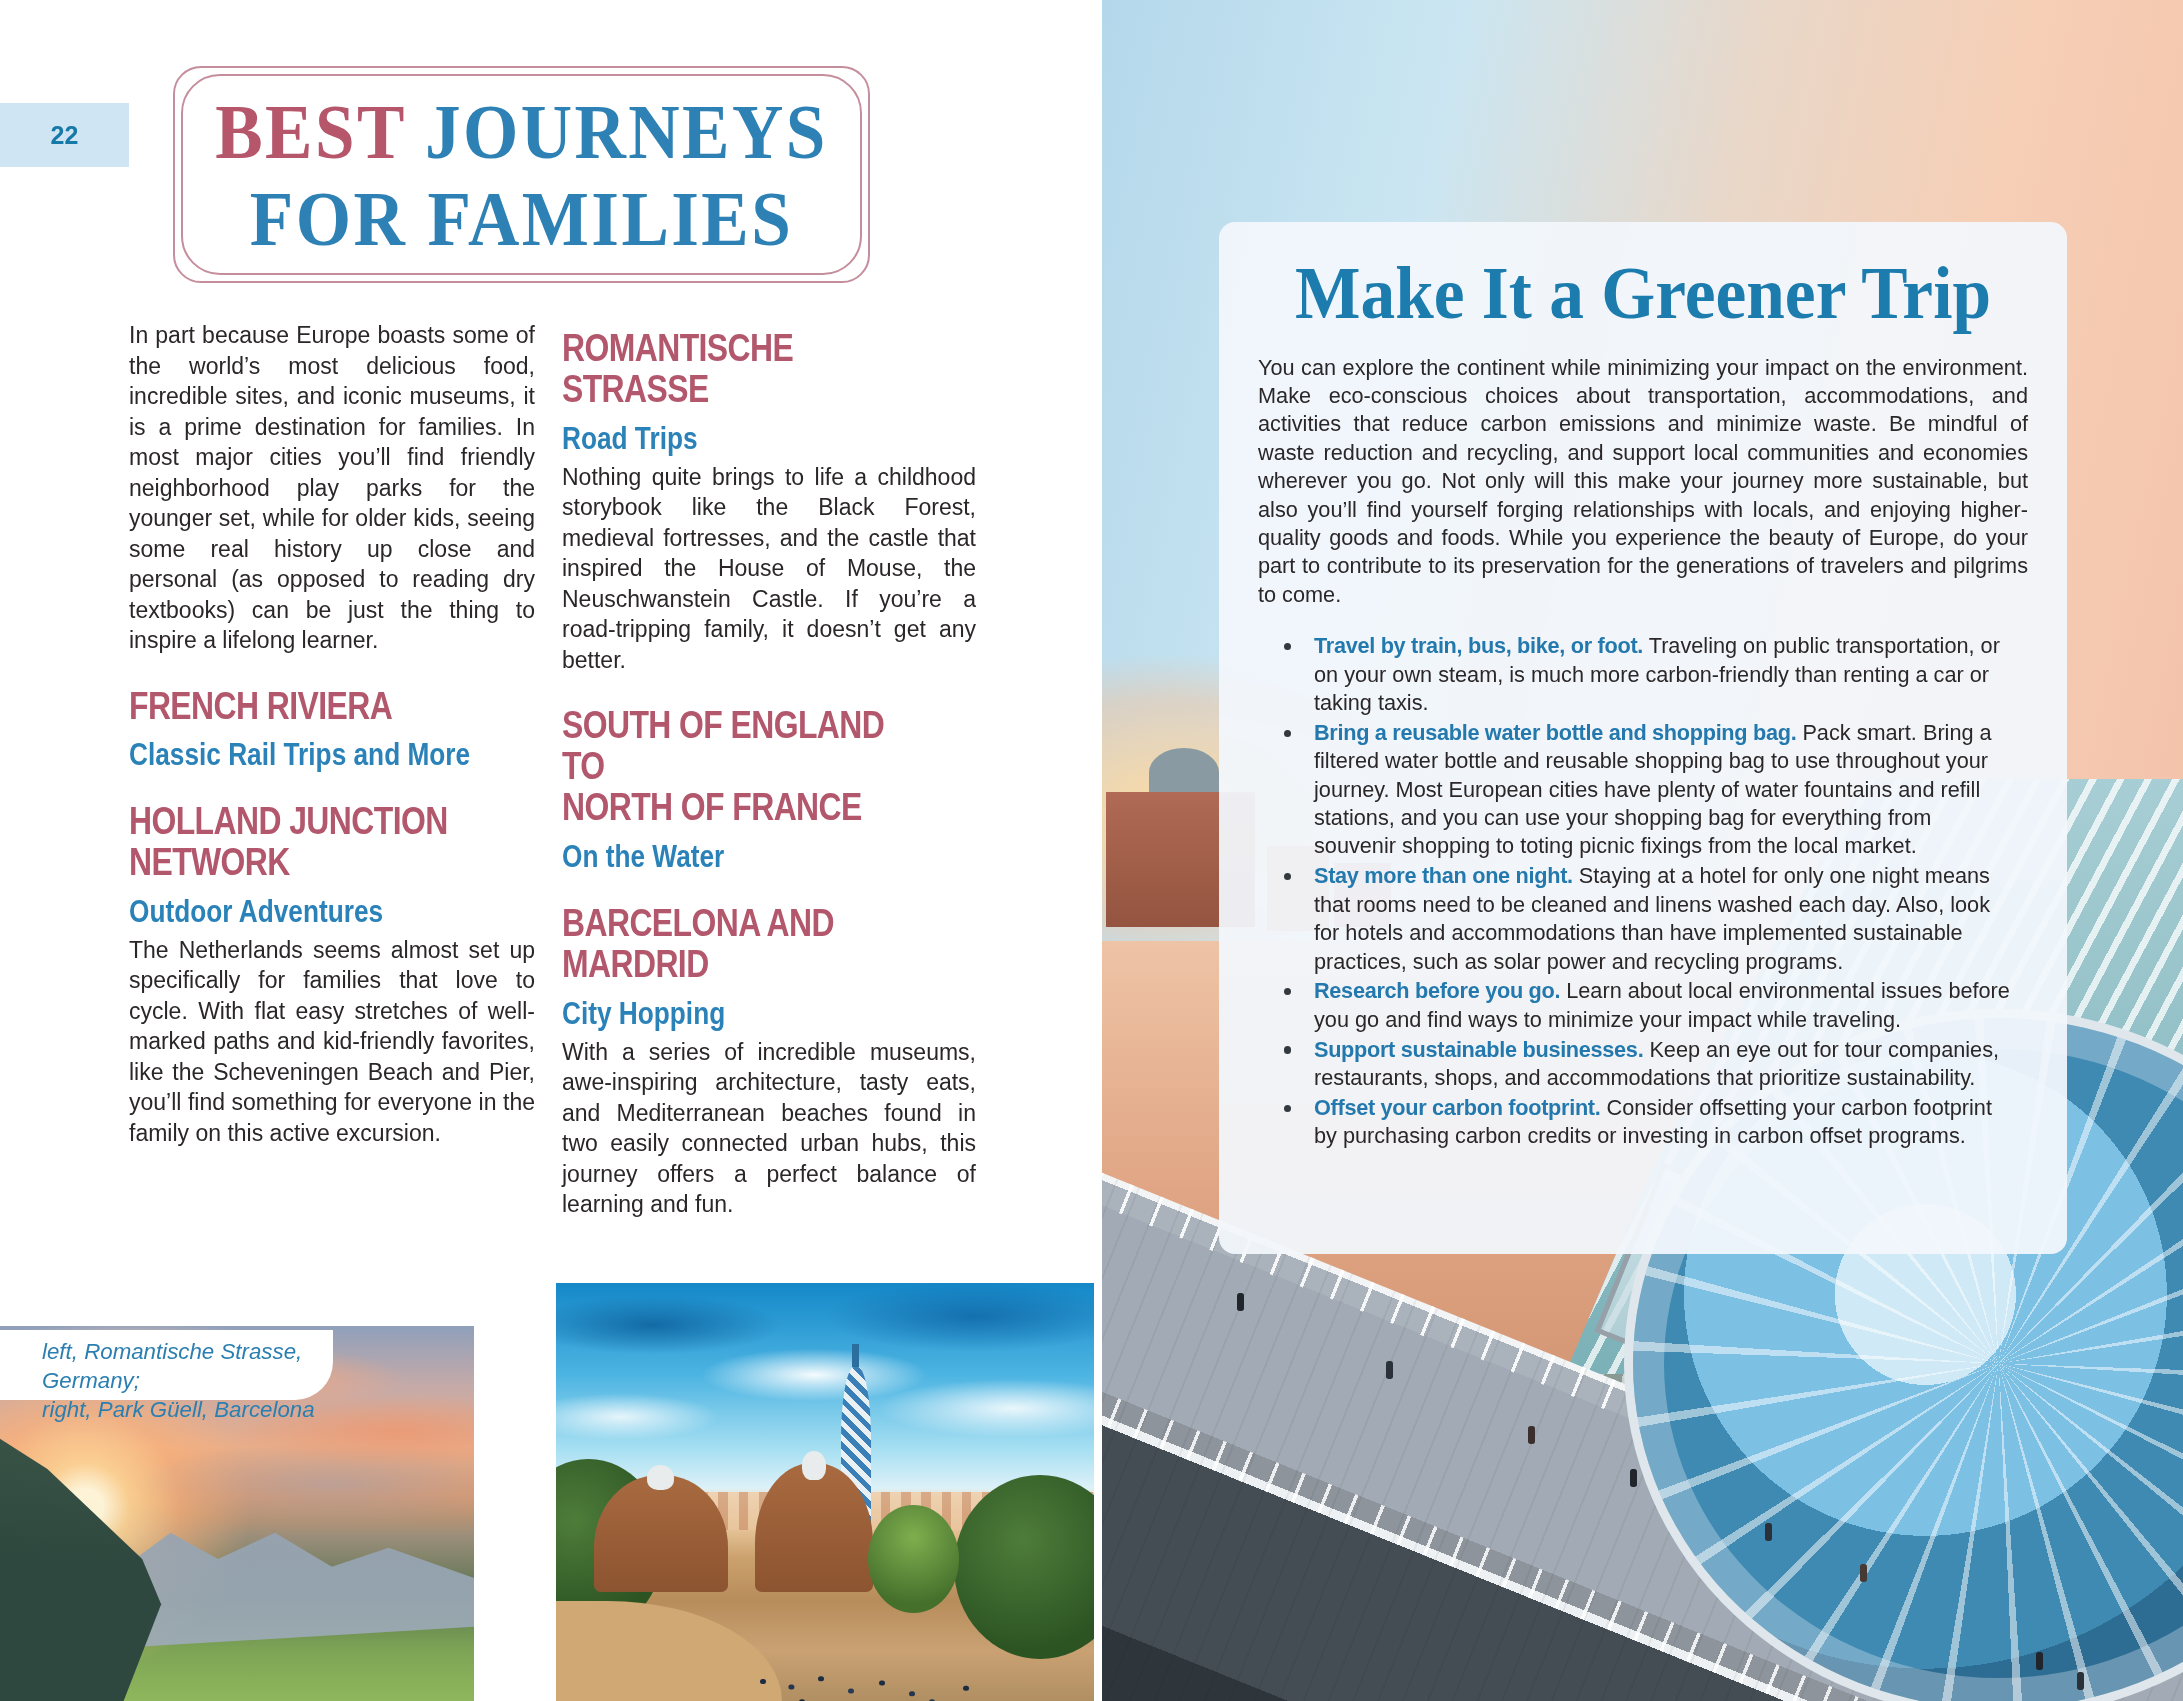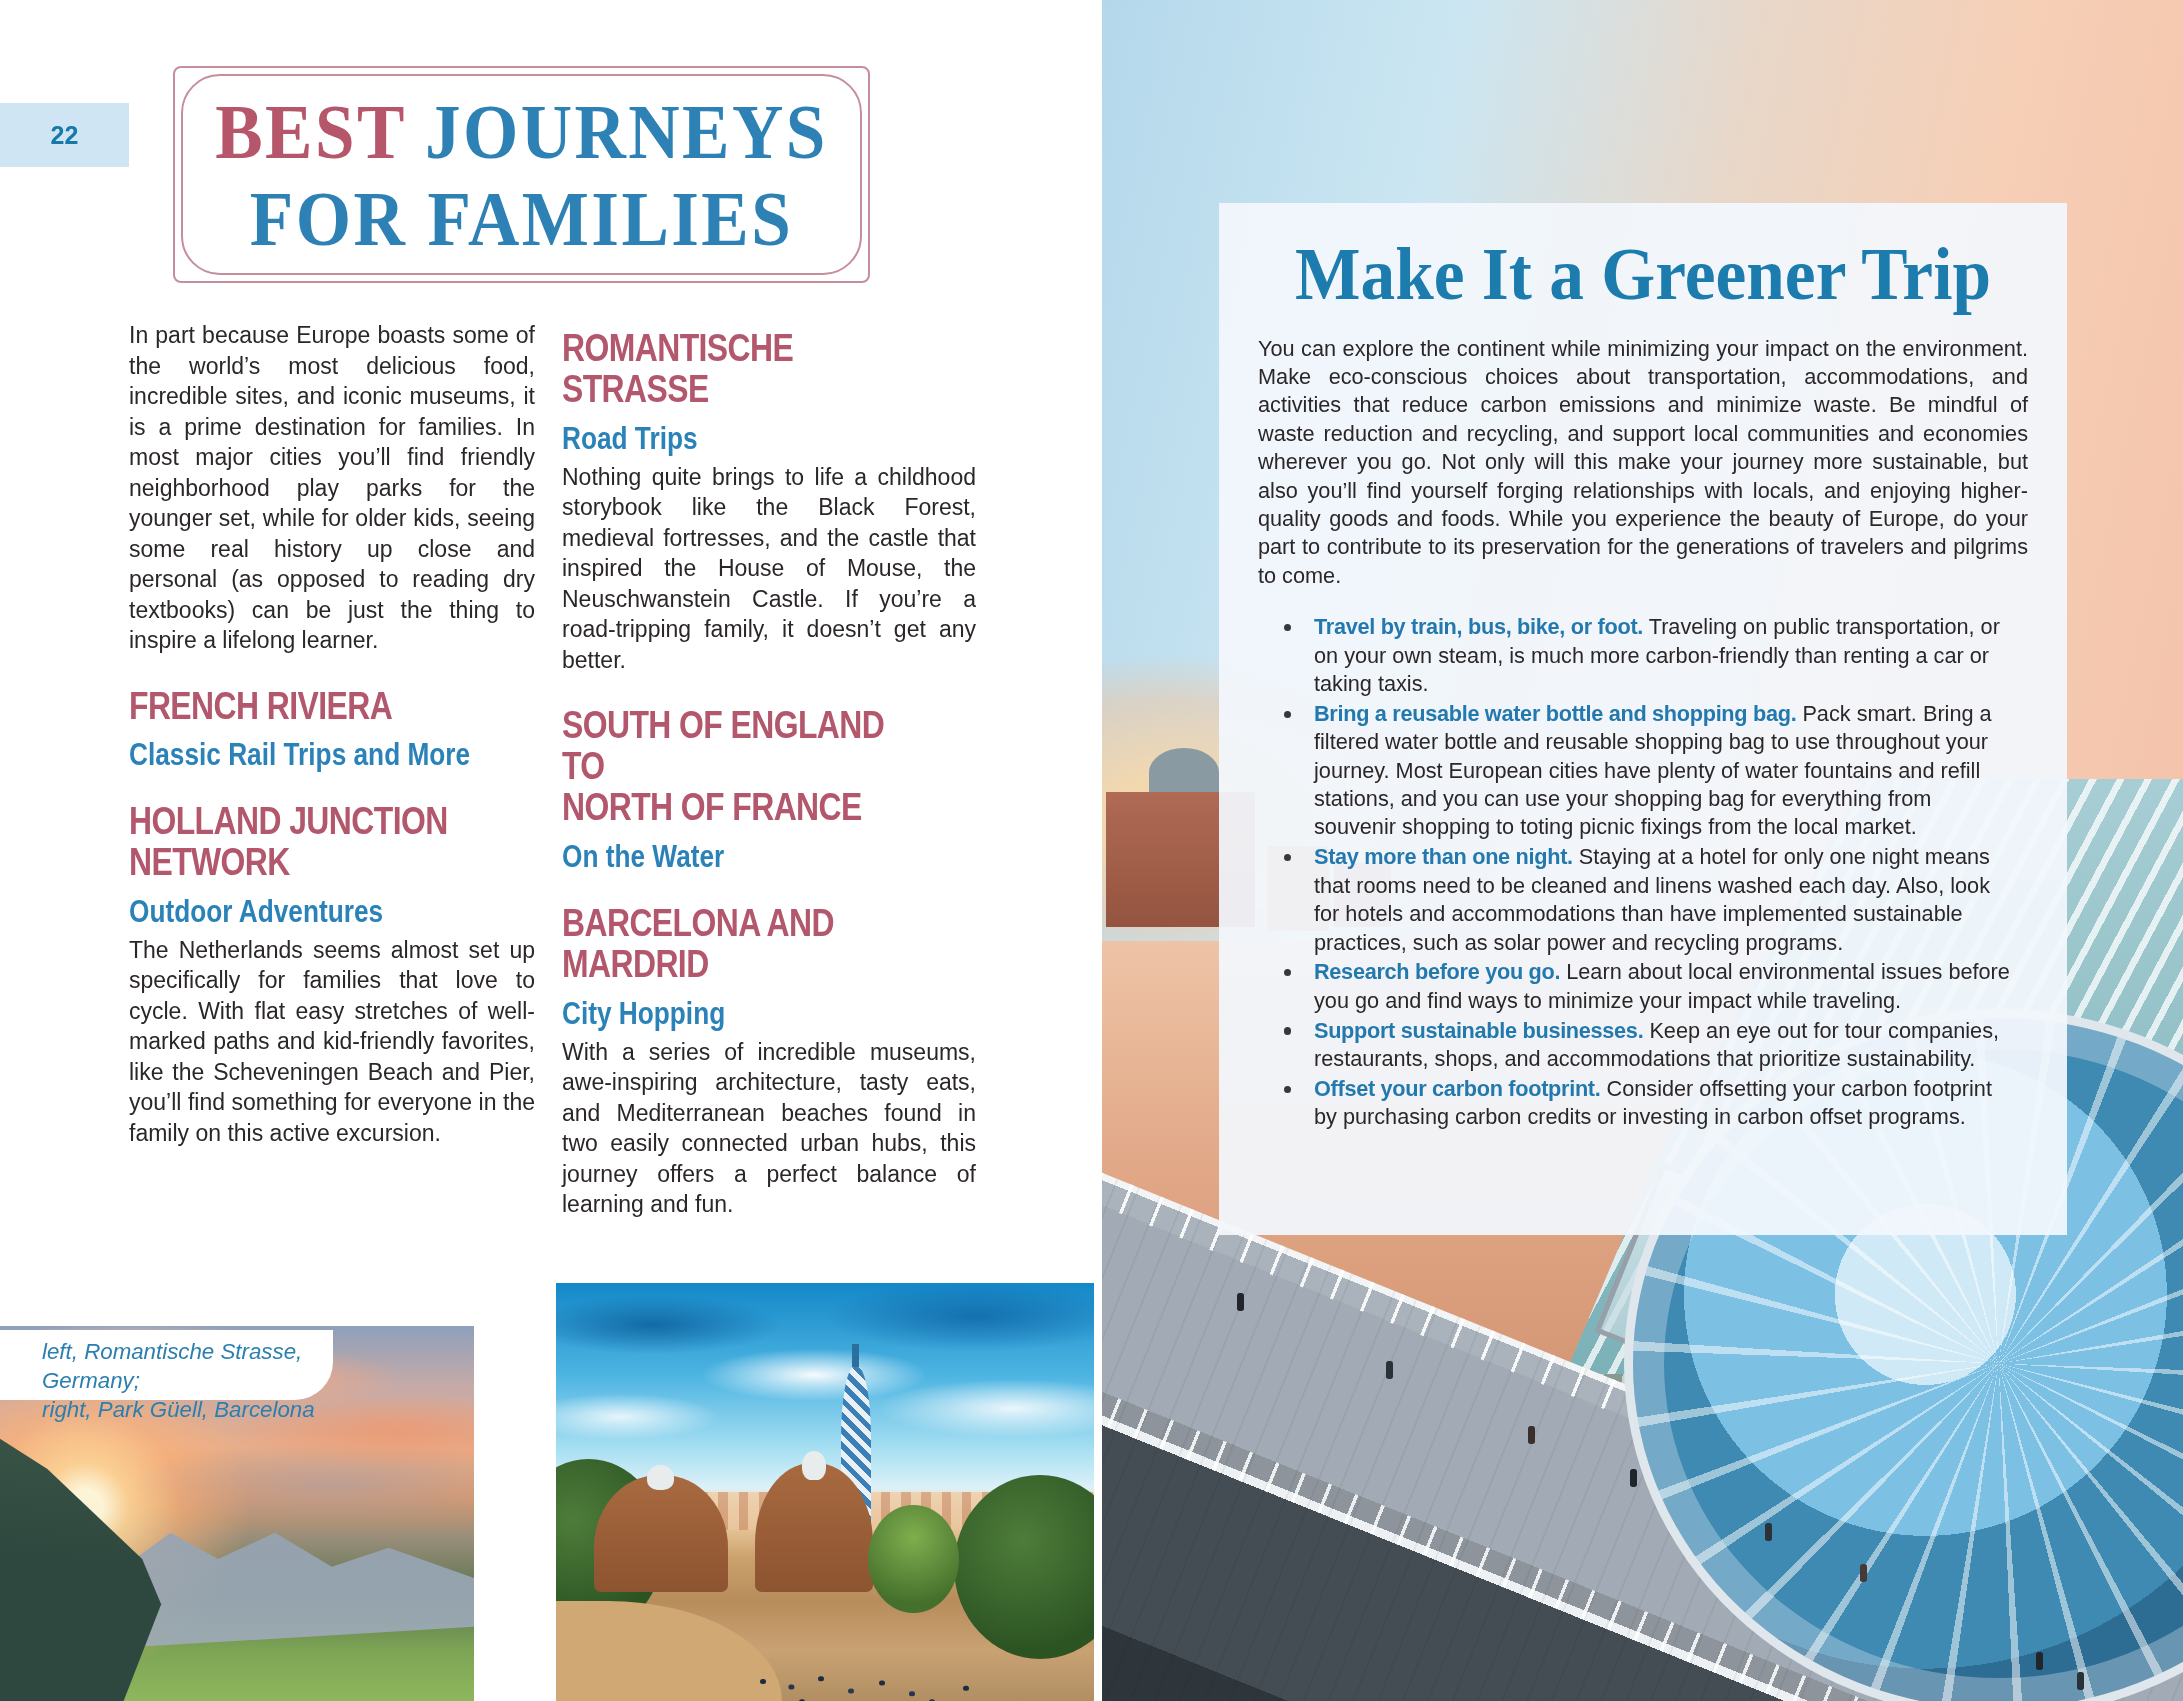--- a/index.html
+++ b/index.html
@@ -10,21 +10,21 @@
     color:#2b2728;
   }
   .abs{position:absolute;}
 
   
   .page-tab{left:0;top:103px;width:129px;height:64px;background:#cfe5f4;
     display:flex;align-items:center;justify-content:center;}
   .page-num{font-size:25px;font-weight:bold;color:#1779a8;}
 
   .title-box{left:173px;top:66px;width:693px;height:213px;
-    border:2px solid #c58e9c;border-radius:8px;}
+    border:2px solid #c58e9c;border-radius:28px;}
   .title-box::before{content:"";position:absolute;inset:6.1px;
     border:2px solid #c58e9c;border-radius:39px;}
   .title-inner{position:absolute;inset:0;display:flex;flex-direction:column;
     align-items:center;justify-content:center;transform:scaleX(0.9);}
   .t-line{font-family:"Liberation Serif", serif;font-size:79px;line-height:87px;
     letter-spacing:2.7px;color:#2e81b4;white-space:nowrap;font-weight:bold;}
   .t-accent{color:#b5566b;font-weight:bold;margin-right:20.3px;}
 
   .col{top:320px;}
   .col-1{left:129px;width:406px;}
@@ -140,23 +140,23 @@
     background:
       repeating-conic-gradient(from 200deg, rgba(255,255,255,.5) 0 1.5deg, rgba(255,255,255,0) 1.5deg 12deg),
       radial-gradient(circle at 40% 40%, #cfeaf6 0 15%, #7cc0e4 15% 40%, #3f8ab2 40% 62%, #2e6d93 62% 100%);}
   .r-columns{position:absolute;left:47px;top:1435px;width:13.5px;height:203px;background:#cfd3d6;
     box-shadow:142px 61px 0 4.1px #c4c9cd,284px 129px 0 6.8px #b9bfc4,27px 142px 0 1.4px #9aa0a5;}
   .r-people{position:absolute;left:284px;top:1361px;width:6.8px;height:17.6px;background:#2a3138;border-radius:2.7px;
     box-shadow:142px 65px 0 #3a2f2c,244px 108px 0 #20262c,379px 162px 0 #2a3138,
       474px 203px 0 #473a34,650px 291px 0 #20262c,691px 311px 0 #2a3138,-149px -68px 0 #20262c;}
 
   
-  .panel{left:1219px;top:203px;width:848px;height:1032px;z-index:20;
+  .panel{left:1219px;top:222px;width:848px;height:1032px;z-index:20;
     background:rgba(242,247,252,0.94);
-    padding:30px 39px 20.3px;box-sizing:border-box;overflow:hidden;}
+    padding:30px 39px 20.3px;box-sizing:border-box;overflow:hidden;border-radius:16px;}
   .panel-title{font-family:"Liberation Serif", serif;font-weight:bold;font-size:73px;
     line-height:84px;color:#1d7cae;text-align:center;transform:scaleX(0.95);
     margin:0 0 17.6px;white-space:nowrap;}
   .panel-intro{font-size:21.7px;line-height:28.4px;text-align:justify;margin:0;color:#2b2728;}
   .bullets{list-style:none;margin:23px 11px 0;padding:0;}
   .bullets li{position:relative;padding-left:45px;font-size:21.7px;line-height:28.4px;
     color:#2b2728;margin-bottom:1.4px;}
   .bullets li::before{content:"";position:absolute;left:15px;top:10.8px;width:7.4px;height:7.4px;
     border-radius:50%;background:#33393f;}
   .b-lead{font-weight:bold;color:#2379ad;letter-spacing:-0.3px;}

